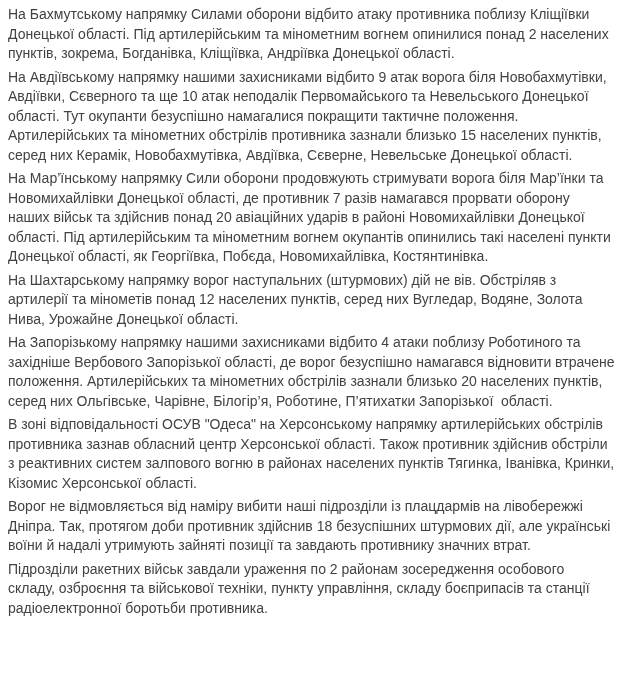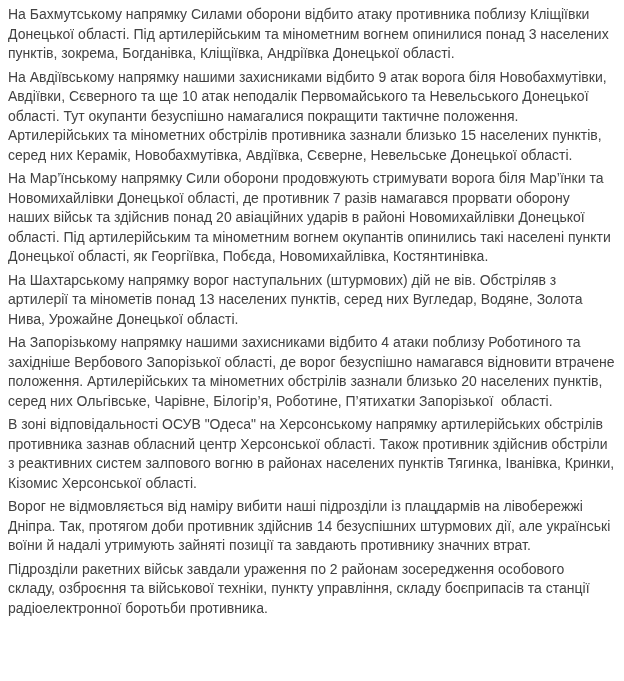--- a/index.html
+++ b/index.html
@@ -28,21 +28,21 @@
     word-wrap: break-word;
   }
   .report p:last-child {
     margin-bottom: 14px;
   }
 </style>
 </head>
 <body style="background: rgb(255, 255, 255);">
 
 <article class="report" style="color: rgb(66, 66, 66); background: rgb(255, 255, 255);">
-  <p>На Бахмутському напрямку Силами оборони відбито атаку противника поблизу Кліщіївки Донецької області. Під артилерійським та мінометним вогнем опинилися понад 3 населених пунктів, зокрема, Богданівка, Кліщіївка, Андріївка Донецької області.</p>
+  <p>На Бахмутському напрямку Силами оборони відбито атаку противника поблизу Кліщіївки Донецької області. Під артилерійським та мінометним вогнем опинилися понад 2 населених пунктів, зокрема, Богданівка, Кліщіївка, Андріївка Донецької області.</p>
   <p>На Авдіївському напрямку нашими захисниками відбито 9 атак ворога біля Новобахмутівки, Авдіївки, Сєверного та ще 10 атак неподалік Первомайського та Невельського Донецької області. Тут окупанти безуспішно намагалися покращити тактичне положення. Артилерійських та мінометних обстрілів противника зазнали близько 15 населених пунктів, серед них Керамік, Новобахмутівка, Авдіївка, Сєверне, Невельське Донецької області.</p>
   <p>На Мар’їнському напрямку Сили оборони продовжують стримувати ворога біля Мар’їнки та Новомихайлівки Донецької області, де противник 7 разів намагався прорвати оборону наших військ та здійснив понад 20 авіаційних ударів в районі Новомихайлівки Донецької області. Під артилерійським та мінометним вогнем окупантів опинились такі населені пункти Донецької області, як Георгіївка, Побєда, Новомихайлівка, Костянтинівка.</p>
-  <p>На Шахтарському напрямку ворог наступальних (штурмових) дій не вів. Обстріляв з артилерії та мінометів понад 13 населених пунктів, серед них Вугледар, Водяне, Золота Нива, Урожайне Донецької області.</p>
+  <p>На Шахтарському напрямку ворог наступальних (штурмових) дій не вів. Обстріляв з артилерії та мінометів понад 12 населених пунктів, серед них Вугледар, Водяне, Золота Нива, Урожайне Донецької області.</p>
   <p>На Запорізькому напрямку нашими захисниками відбито 4 атаки поблизу Роботиного та західніше Вербового Запорізької області, де ворог безуспішно намагався відновити втрачене положення. Артилерійських та мінометних обстрілів зазнали близько 20 населених пунктів, серед них Ольгівське, Чарівне, Білогір’я, Роботине, П’ятихатки Запорізької  області.</p>
   <p>В зоні відповідальності ОСУВ "Одеса" на Херсонському напрямку артилерійських обстрілів противника зазнав обласний центр Херсонської області. Також противник здійснив обстріли з реактивних систем залпового вогню в районах населених пунктів Тягинка, Іванівка, Кринки, Кізомис Херсонської області.</p>
-  <p>Ворог не відмовляється від наміру вибити наші підрозділи із плацдармів на лівобережжі Дніпра. Так, протягом доби противник здійснив 14 безуспішних штурмових дії, але українські воїни й надалі утримують зайняті позиції та завдають противнику значних втрат.</p>
+  <p>Ворог не відмовляється від наміру вибити наші підрозділи із плацдармів на лівобережжі Дніпра. Так, протягом доби противник здійснив 18 безуспішних штурмових дії, але українські воїни й надалі утримують зайняті позиції та завдають противнику значних втрат.</p>
   <p>Підрозділи ракетних військ завдали ураження по 2 районам зосередження особового складу, озброєння та військової техніки, пункту управління, складу боєприпасів та станції радіоелектронної боротьби противника.</p>
 </article>
 
 </body></html>

